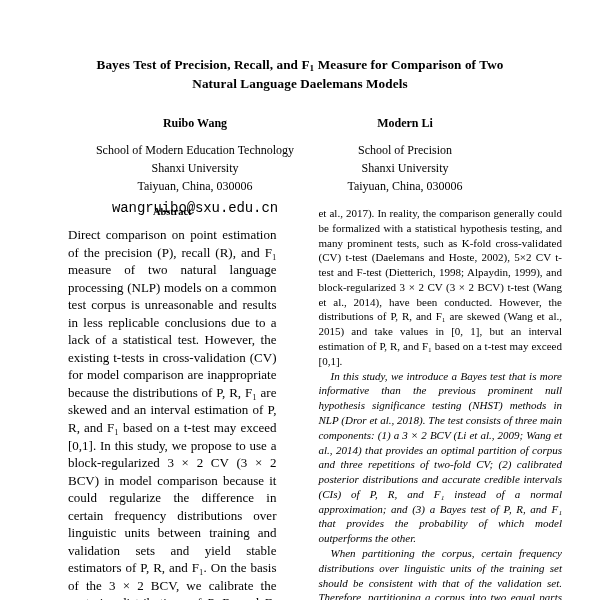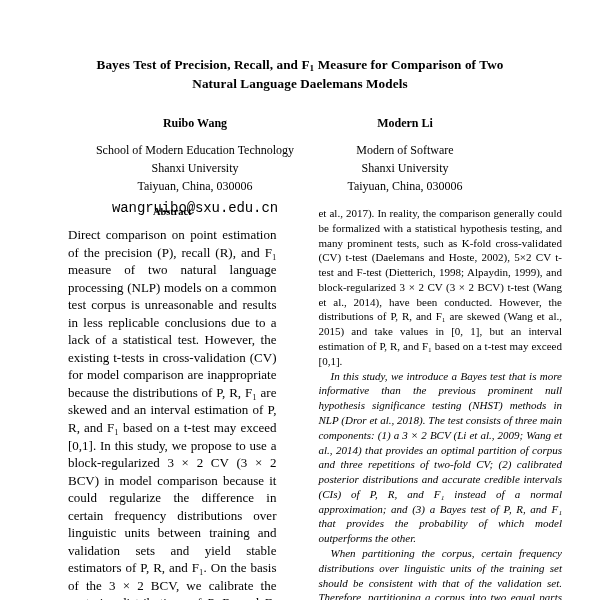--- a/index.html
+++ b/index.html
@@ -124,21 +124,21 @@
   <div class="authors">
     <div class="author-col">
       <div class="author-name">Ruibo Wang</div>
       <div class="author-line">School of Modern Education Technology</div>
       <div class="author-line">Shanxi University</div>
       <div class="author-line">Taiyuan, China, 030006</div>
       <div class="author-email">wangruibo@sxu.edu.cn</div>
     </div>
     <div class="author-col">
       <div class="author-name">Modern Li</div>
-      <div class="author-line">Modern of Software</div>
+      <div class="author-line">School of Precision</div>
       <div class="author-line">Shanxi University</div>
       <div class="author-line">Taiyuan, China, 030006</div>
     </div>
   </div>
 
   <div class="columns">
 
     <div class="col col-left">
       <div class="section-head">Abstract</div>
       <p class="body">Direct comparison on point estimation of the precision (P), recall (R), and F₁ measure of two natural language processing (NLP) models on a common test corpus is unreasonable and results in less replicable conclusions due to a lack of a statistical test. However, the existing t-tests in cross-validation (CV) for model comparison are inappropriate because the distributions of P, R, F₁ are skewed and an interval estimation of P, R, and F₁ based on a t-test may exceed [0,1]. In this study, we propose to use a block-regularized 3 × 2 CV (3 × 2 BCV) in model comparison because it could regularize the difference in certain frequency distributions over linguistic units between training and validation sets and yield stable estimators of P, R, and F₁. On the basis of the 3 × 2 BCV, we calibrate the posterior distributions of P, R, and F₁ and derive an accurate interval estimation of P, R, and F₁. Furthermore, we formulate the comparison into a hypothesis testing problem and propose a novel Bayes test. The test could directly compute the probabilities of the hypotheses on the basis of the posterior distributions and provide more informative decisions than the existing significance t-tests. Three experiments with regard to NLP chunking tasks are conducted, and the results illustrate the validity of the Bayes test.</p>

